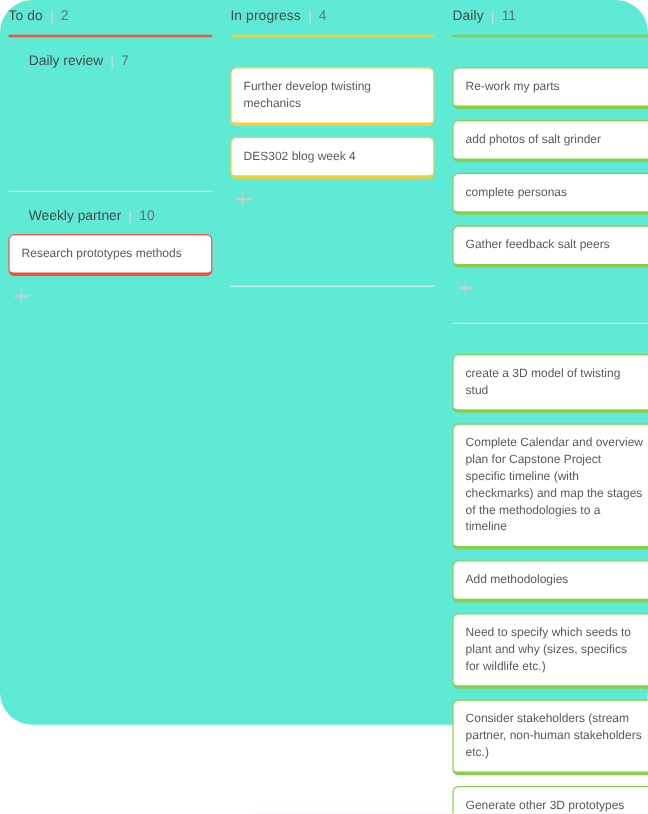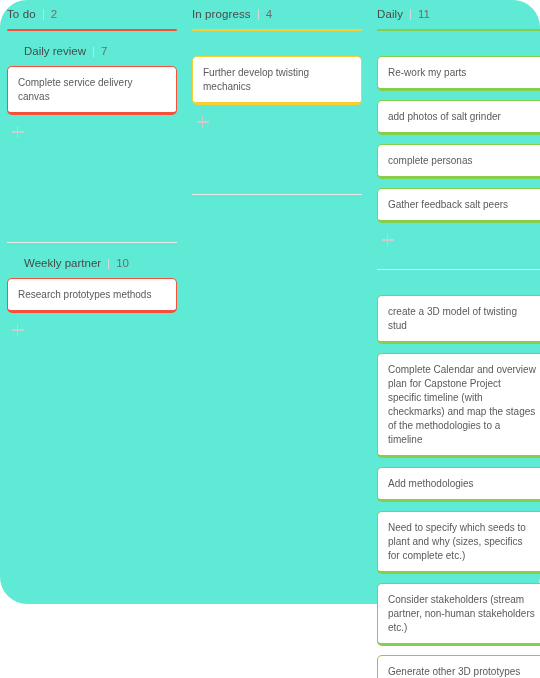--- a/index.html
+++ b/index.html
@@ -169,26 +169,20 @@
       <span class="col-count">2</span>
     </div>
     <div class="col-rule rule-todo"></div>
 
     <div class="lane-label">
       <span class="lane-name">Daily review</span>
       <span class="lane-sep"></span>
       <span class="lane-count">7</span>
     </div>
 
-    <div class="card-stack">
-      <div class="card card-red">
-        <span class="card-text">Complete service delivery canvas</span>
-      </div>
-      <div class="add-btn"></div>
-    </div>
 
     <div style="height:102px"></div>
     <div class="lane-divider"></div>
 
     <div class="lane-label">
       <span class="lane-name">Weekly partner</span>
       <span class="lane-sep"></span>
       <span class="lane-count">10</span>
     </div>
 
@@ -209,20 +203,23 @@
       <span class="col-count">4</span>
     </div>
     <div class="col-rule rule-progress"></div>
 
     <div class="lane-spacer"></div>
 
     <div class="card-stack">
       <div class="card card-yellow">
         <span class="card-text">Further develop twisting mechanics</span>
       </div>
+      <div class="card card-yellow">
+        <span class="card-text">DES302 blog week 4</span>
+      </div>
       <div class="add-btn"></div>
     </div>
 
     <div style="height:64px"></div>
     <div class="lane-divider"></div>
 
     <div class="lane-spacer"></div>
 
 
   </div>
@@ -263,21 +260,21 @@
       <div class="card card-green">
         <span class="card-text">create a 3D model of twisting stud</span>
       </div>
       <div class="card card-green">
         <span class="card-text">Complete Calendar and overview plan for Capstone Project specific timeline (with checkmarks) and map the stages of the methodologies to a timeline</span>
       </div>
       <div class="card card-green">
         <span class="card-text">Add methodologies</span>
       </div>
       <div class="card card-green">
-        <span class="card-text">Need to specify which seeds to plant and why (sizes, specifics for complete etc.)</span>
+        <span class="card-text">Need to specify which seeds to plant and why (sizes, specifics for wildlife etc.)</span>
       </div>
       <div class="card card-green">
         <span class="card-text">Consider stakeholders (stream partner, non-human stakeholders etc.)</span>
       </div>
       <div class="card card-green">
         <span class="card-text">Generate other 3D prototypes (i.e. more similar to the parts of the salt shaker etc.)</span>
       </div>
 
     </div>
 

